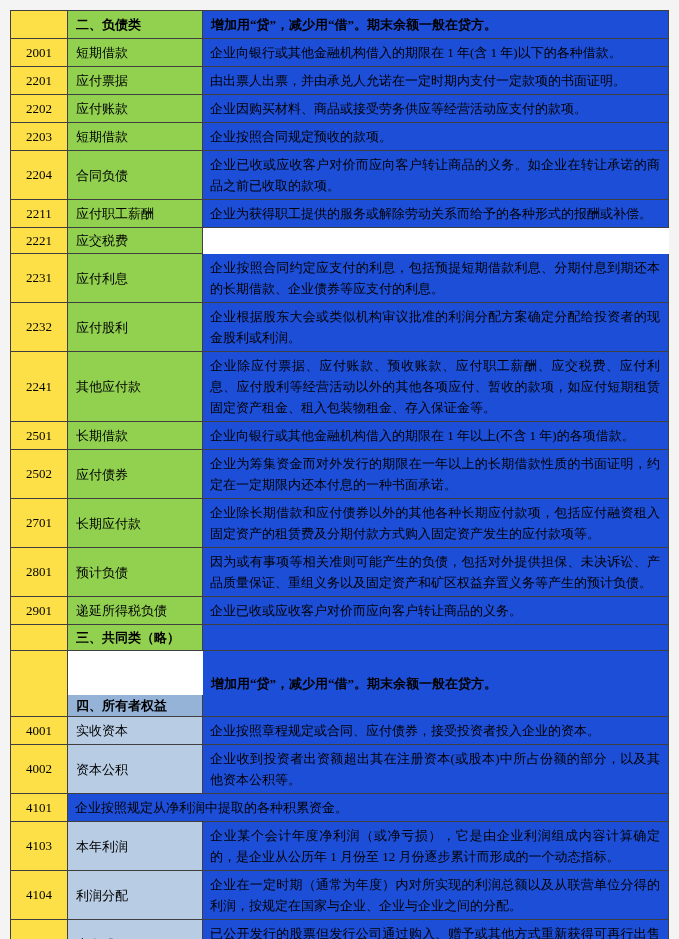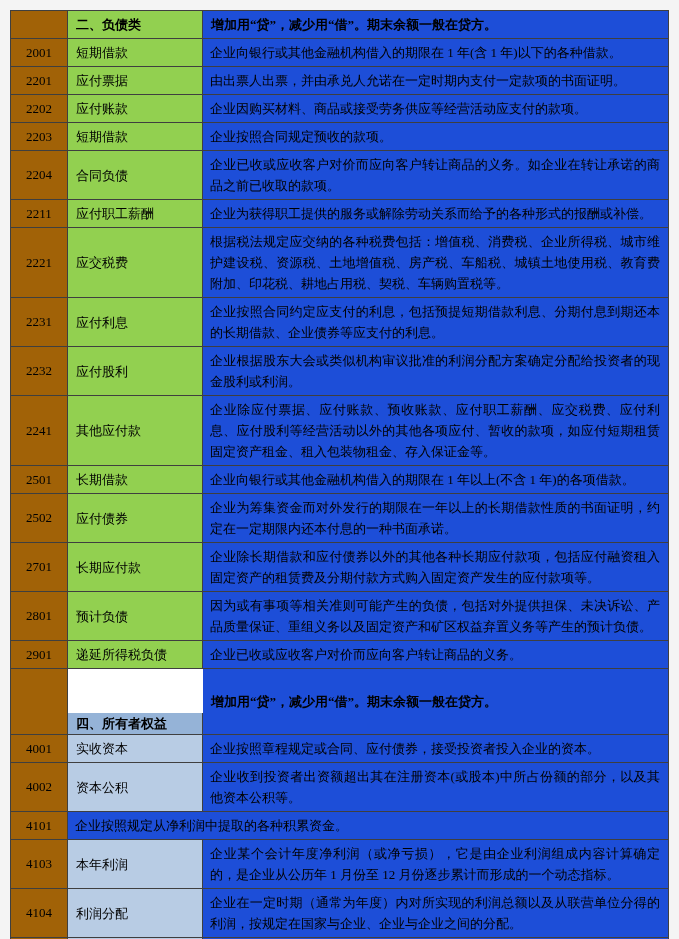--- a/index.html
+++ b/index.html
@@ -23,21 +23,21 @@
     background: #fff;
   }
   .row { display: flex; width: 100%; }
   .cell {
     border-right: 1px solid #3f3f3f;
     border-bottom: 1px solid #3f3f3f;
     font-size: 13px;
   }
   .code {
     width: 57px;
-    background: #a16207;
+    background: #fde047;
     display: flex;
     align-items: center;
     justify-content: center;
     min-height: 26px;
     flex: none;
   }
   .name {
     width: 135px;
     background: #f2f2f2;
     display: flex;
@@ -117,23 +117,20 @@
     <div class="cell code">2211</div>
     <div class="cell name green">应付职工薪酬</div>
     <div class="cell desc">
           <span>企业为获得职工提供的服务或解除劳动关系而给予的各种形式的报酬或补偿。</span>
         </div>
   </div>
 
   <div class="row">
     <div class="cell code">2221</div>
     <div class="cell name green">应交税费</div>
-    <div class="cell desc">
-          <span>根据税法规定应交纳的各种税费包括：增值税、消费税、企业所得税、城市维 护建设税、资源税、土地增值税、房产税、车船税、城镇土地使用税、教育费附加、印花税、耕地占用税、契税、车辆购置税等。</span>
-        </div>
   </div>
 
   <div class="row">
     <div class="cell code">2231</div>
     <div class="cell name green">应付利息</div>
     <div class="cell desc">
           <span>企业按照合同约定应支付的利息，包括预提短期借款利息、分期付息到期还本的长期借款、企业债券等应支付的利息。</span>
         </div>
   </div>
 
@@ -186,20 +183,27 @@
   </div>
 
   <div class="row">
     <div class="cell code">2901</div>
     <div class="cell name green">递延所得税负债</div>
     <div class="cell desc">
           <span>企业已收或应收客户对价而应向客户转让商品的义务。</span>
         </div>
   </div>
 
+  <div class="row header">
+    <div class="cell code"></div>
+    <div class="cell name green">三、共同类（略）</div>
+    <div class="cell desc">
+          <span></span>
+        </div>
+  </div>
 
   <div class="row header">
     <div class="cell code"></div>
     <div class="cell name blue">四、所有者权益</div>
     <div class="cell desc">
           <span>增加用“贷”，减少用“借”。期末余额一般在贷方。</span>
         </div>
   </div>
 
   <div class="row">

